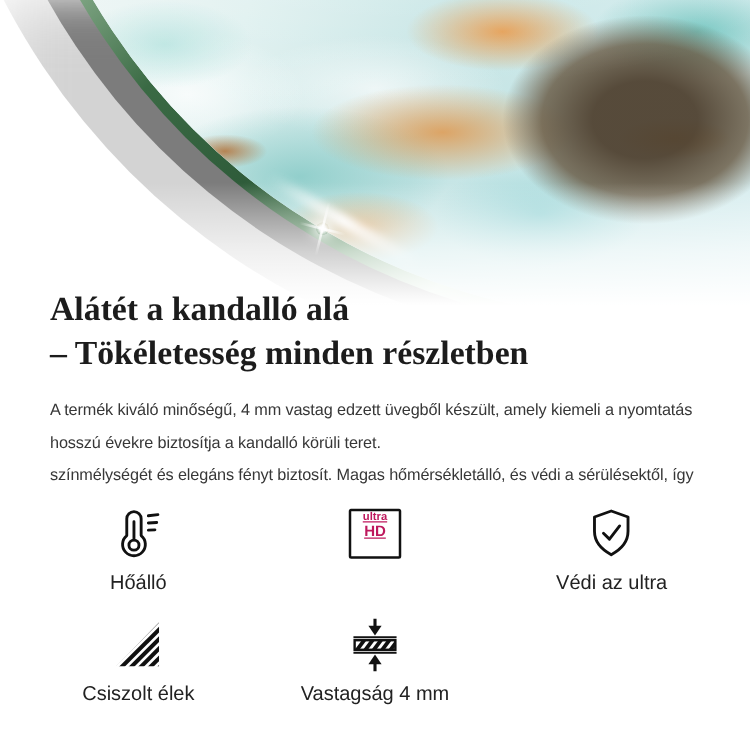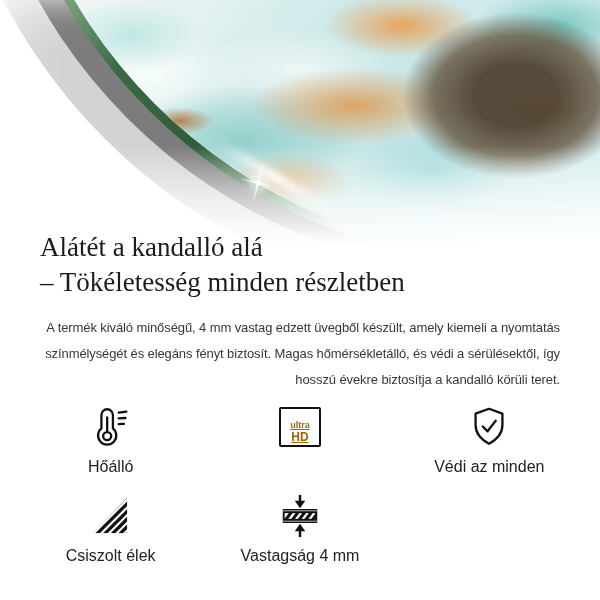--- a/index.html
+++ b/index.html
@@ -36,33 +36,33 @@
   .sparkle .ray-v{position:absolute;left:-1px;top:-22px;width:2px;height:44px;background:linear-gradient(180deg,rgba(255,255,255,0),#fff,rgba(255,255,255,0));transform:rotate(14deg);}
   .sparkle .ray-h{position:absolute;left:-19px;top:-1px;width:38px;height:2px;background:linear-gradient(90deg,rgba(255,255,255,0),#fff,rgba(255,255,255,0));transform:rotate(14deg);}
   .sparkle .core{position:absolute;left:-5px;top:-5px;width:10px;height:10px;border-radius:50%;
     background:radial-gradient(circle,#ffffff 0%,rgba(255,255,255,.85) 35%,rgba(255,255,255,0) 75%);box-shadow:0 0 10px 3px rgba(255,255,255,.9);}
   .bottom-fade{background:linear-gradient(180deg,rgba(255,255,255,0) 58%,rgba(255,255,255,.65) 80%,#ffffff 97%);}
 
   
   .content{position:relative;z-index:2;padding:0 40px;margin-top:-22px;}
   .title{font-family:"Liberation Serif",serif;font-weight:400;color:#1c1c1c;
     font-size:27px;line-height:35px;margin:0;}
-  .title span{display:block;}
+  .title span{display:block;font-weight:bold;}
   .desc{margin:15px 0 0 0;color:#373737;font-size:13px;line-height:26px;letter-spacing:-0.1px;}
-  .desc span{display:block;white-space:nowrap;text-align:right;}
+  .desc span{display:block;white-space:nowrap;}
 
   
   .features{position:relative;z-index:2;display:grid;grid-template-columns:1fr 1fr 1fr;
     justify-items:center;row-gap:16px;padding:0 16px;margin-top:10px;}
   .feature{display:flex;flex-direction:column;align-items:center;width:180px;}
   .feature .icon-box{height:48px;display:flex;align-items:center;justify-content:center;}
   .feature .label{margin-top:7px;font-size:16px;color:#222222;text-align:center;white-space:nowrap;}
   .icon-svg{stroke:#111;fill:none;stroke-width:2.4;stroke-linecap:round;stroke-linejoin:round;}
   .uhd-badge{width:38px;height:36px;border:2.5px solid #111;border-radius:2px;
-    display:flex;flex-direction:column;align-items:center;justify-content:flex-end;color:#a16207;text-decoration:underline;}
+    display:flex;flex-direction:column;align-items:center;justify-content:flex-start;color:#be185d;text-decoration:underline;}
   .uhd-badge .l1{font-size:9px;font-weight:bold;line-height:9px;}
   .uhd-badge .l2{font-size:12px;font-weight:bold;line-height:15px;}
 </style>
 </head>
 <body>
 
 <div class="hero">
   <div class="layer glass-shadow-wide"></div>
   <div class="layer glass-shadow"></div>
   <div class="layer glass-edge"></div>
@@ -76,22 +76,22 @@
   <div class="layer bottom-fade"></div>
 </div>
 
 <div class="content">
   <h1 class="title">
     <span>Alátét a kandalló alá</span>
     <span>– Tökéletesség minden részletben</span>
   </h1>
   <p class="desc">
     <span>A termék kiváló minőségű, 4 mm vastag edzett üvegből készült, amely kiemeli a nyomtatás</span>
+    <span>hosszú évekre biztosítja a kandalló körüli teret.</span>
     <span>színmélységét és elegáns fényt biztosít. Magas hőmérsékletálló, és védi a sérülésektől, így</span>
-    <span>hosszú évekre biztosítja a kandalló körüli teret.</span>
   </p>
 </div>
 
 <div class="features">
 
   <div class="feature">
     <div class="icon-box">
       <svg class="icon-svg" width="46" height="46" viewBox="0 0 48 48">
         <path d="M20,5.5 a6,6 0 0 1 6,6 v14 a9.5,9.5 0 1 1 -12,0 v-14 a6,6 0 0 1 6,-6 Z"></path>
         <line x1="20" y1="14" x2="20" y2="29"></line>
@@ -113,21 +113,21 @@
     </div>
   </div>
 
   <div class="feature">
     <div class="icon-box">
       <svg class="icon-svg" width="46" height="46" viewBox="0 0 48 48">
         <path d="M24,5 L38,10 v12 c0,9.5 -6.5,15.5 -14,19.5 C16.5,37.5 10,31.5 10,22 v-12 Z"></path>
         <polyline points="17.5,23.5 22.5,28.5 31,17.5"></polyline>
       </svg>
     </div>
-    <div class="label">Védi az minden</div>
+    <div class="label">Védi az ultra</div>
   </div>
 
 
   <div class="feature">
     <div class="icon-box">
       <svg width="46" height="46" viewBox="0 0 48 48">
         <defs>
             <clipPath id="triclip">
               <path d="M5,42 L41,5 L41,42 Z"></path>
             </clipPath>

